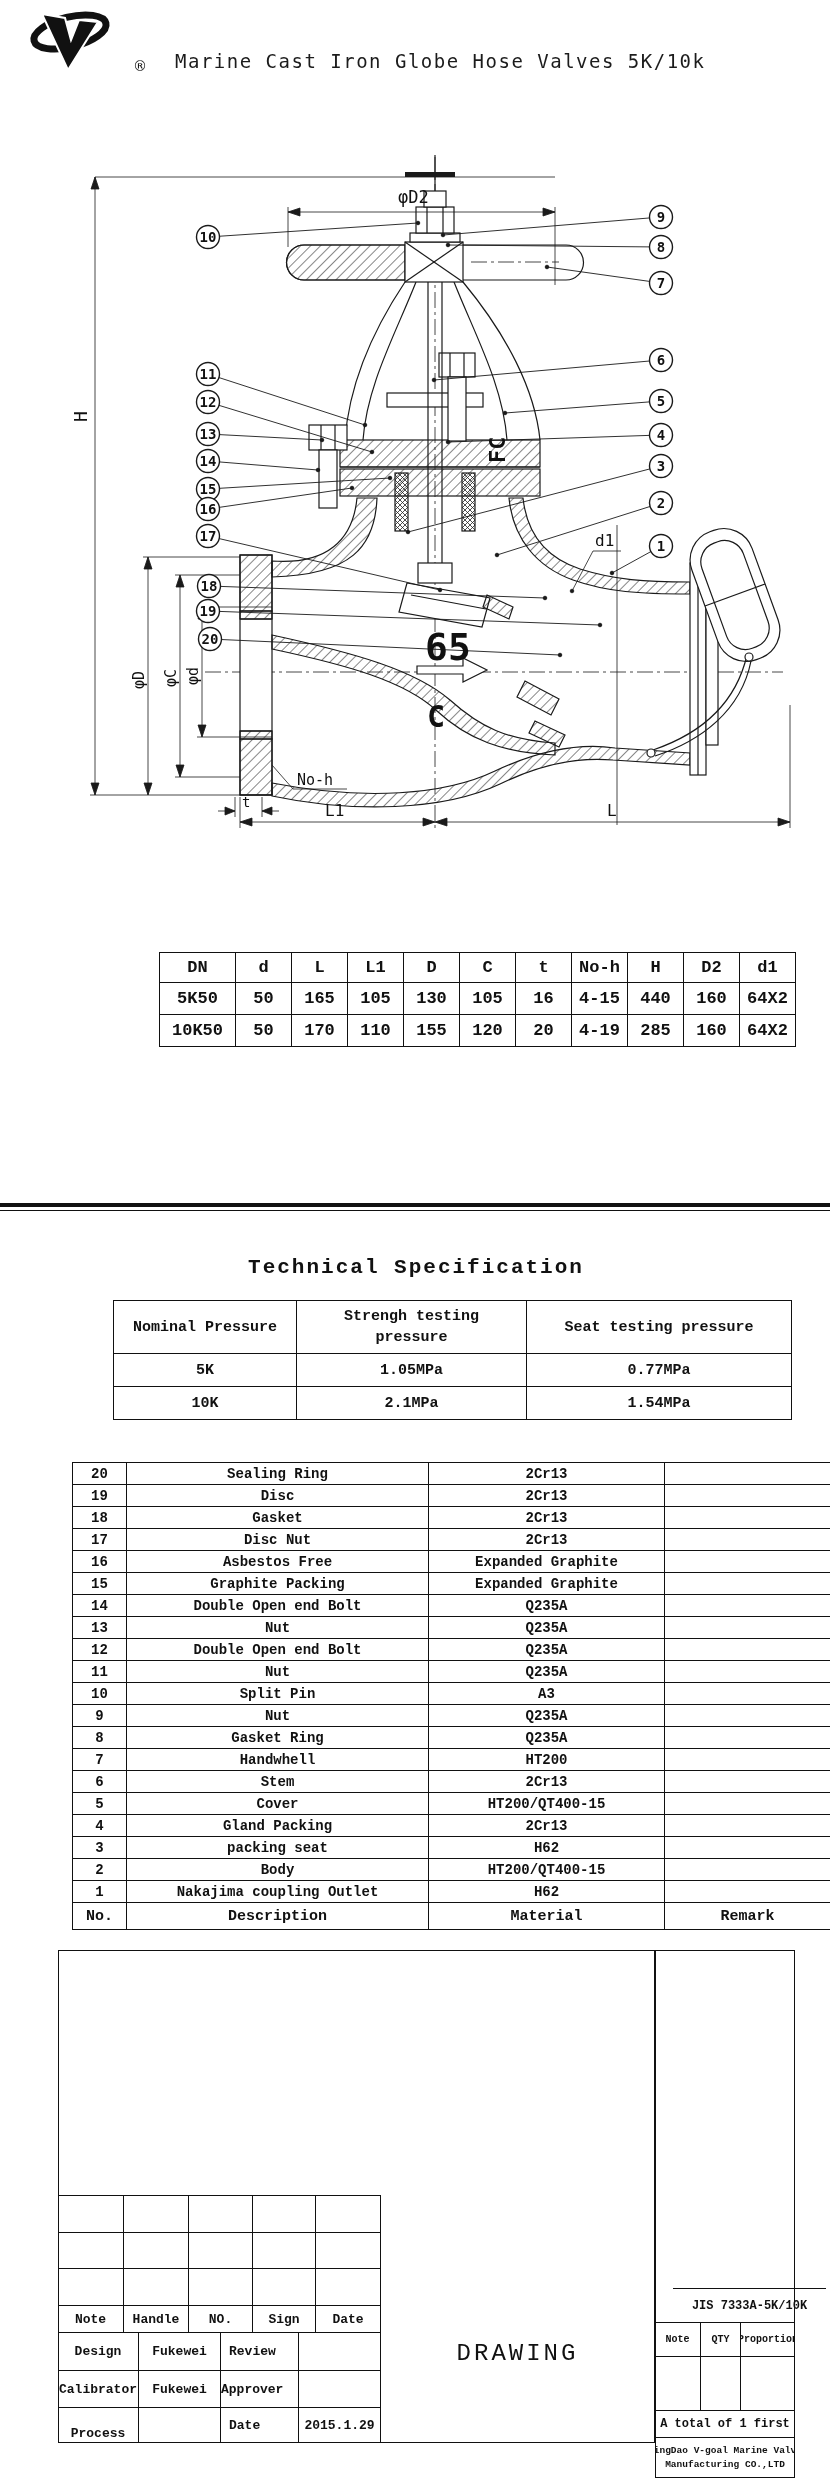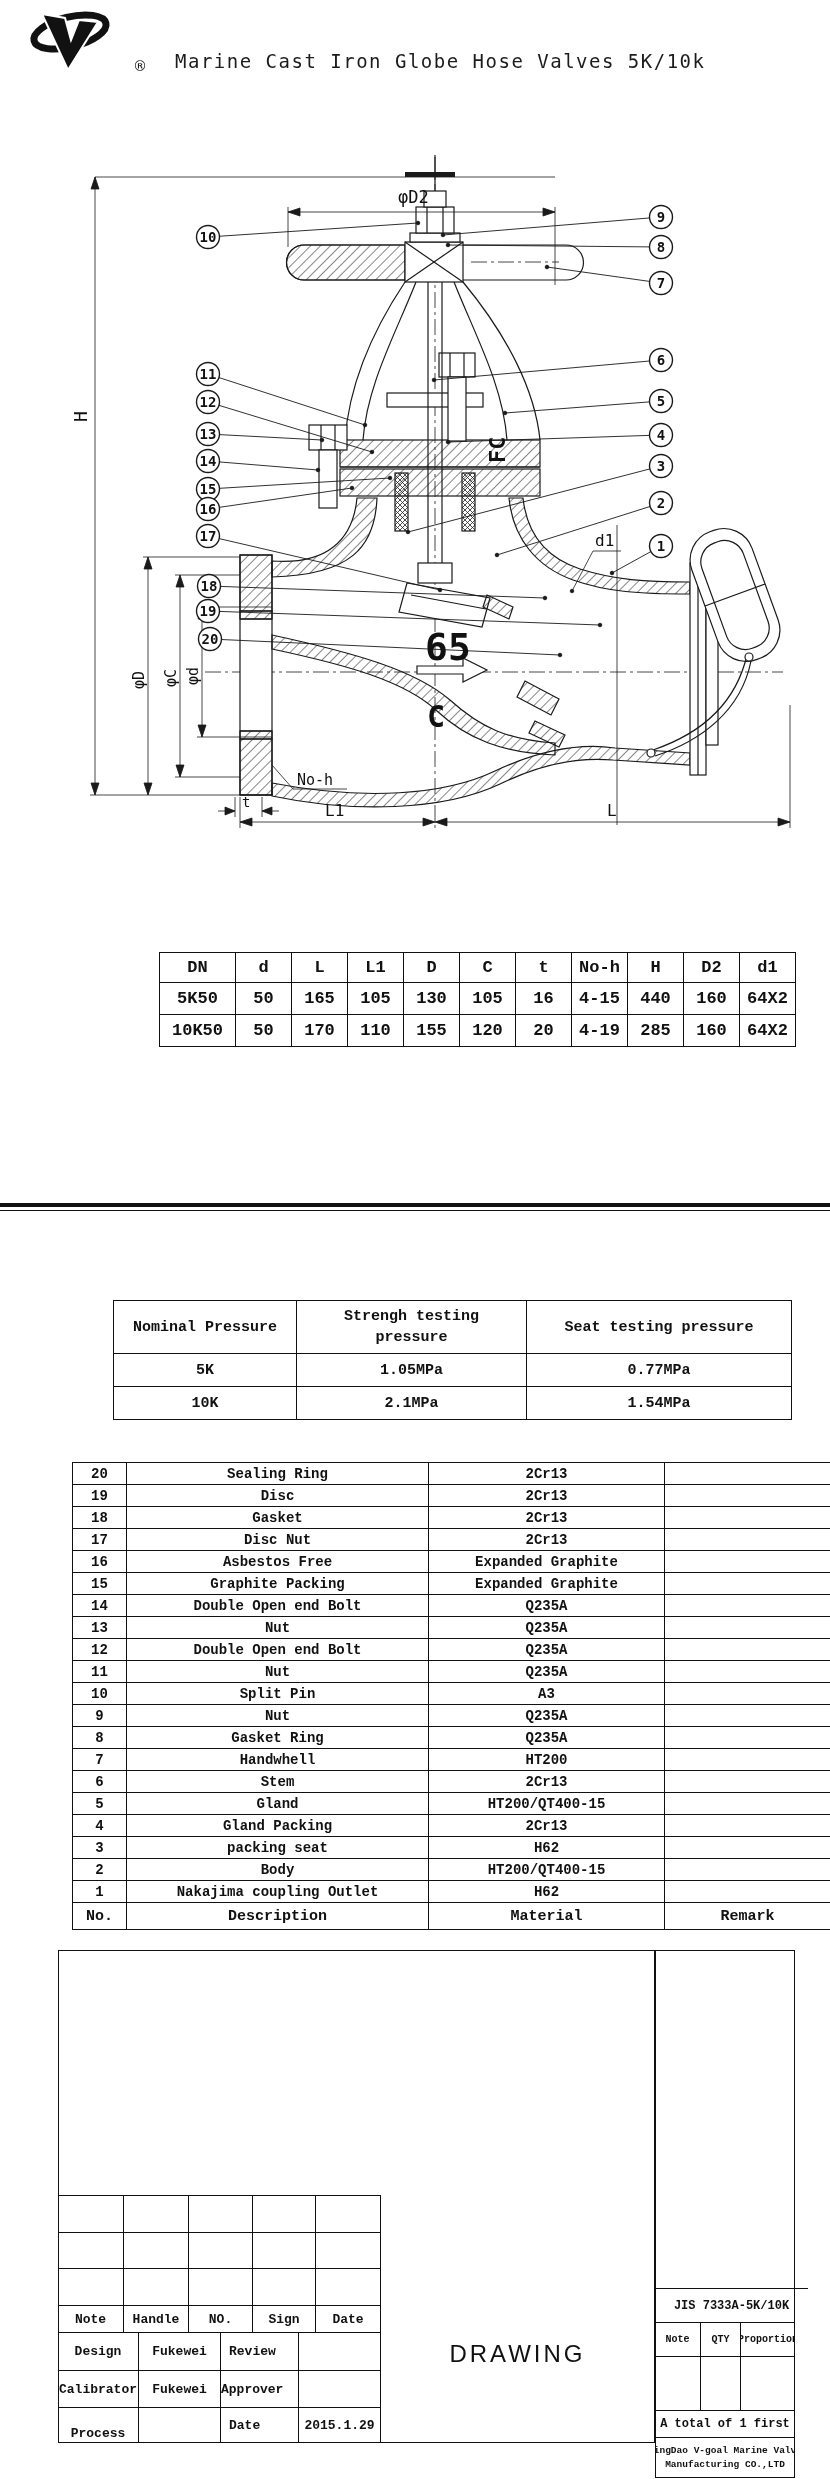--- a/index.html
+++ b/index.html
@@ -30,21 +30,21 @@
   .parts-table .pfoot td{height:26px;font-size:15px;}
   .rule{position:absolute;left:0;width:830px;background:#111;}
   
   .tb{position:absolute;left:58px;top:1950px;width:737px;height:528px;font-size:13px;}
   .tb .box{position:absolute;border:1.5px solid #111;box-sizing:border-box;}
   .tb .cell{position:absolute;border-left:1px solid #111;border-top:1px solid #111;
             box-sizing:border-box;display:flex;align-items:center;justify-content:center;
             font-weight:600;white-space:nowrap;overflow:hidden;}
   .tb .nob{border-left:none;}
   .tb .drawing-word{position:absolute;left:322px;width:275px;top:390px;text-align:center;
-            font-family:Liberation Sans, sans-serif;font-size:24px;letter-spacing:3px;font-weight:400;}
+            font-family:Liberation Mono, monospace;font-size:24px;letter-spacing:3px;font-weight:400;}
 </style>
 </head>
 <body>
 
 <div class="page">
 
   <div class="hdr-logo">
     <svg width="86" height="66" viewBox="0 0 86 66">
       <ellipse cx="42" cy="24" rx="37" ry="15" fill="none" stroke="#111" stroke-width="7" transform="rotate(-14 42 24)"></ellipse>
       <path d="M14,6 L37,10 L43,32 L51,12 L70,14 L40,62 Z" fill="#111" stroke="#fff" stroke-width="2"></path>
@@ -401,20 +401,21 @@
           <td>285</td>
           <td>160</td>
           <td>64X2</td>
         </tr>
       </tbody>
   </table>
 
   <div class="rule" style="top:1203px;height:4px"></div>
   <div class="rule" style="top:1210px;height:1px"></div>
 
+  <div class="spec-title">Technical Specification</div>
   <table class="spec-table">
     <colgroup>
         <col style="width:183px">
         <col style="width:230px">
         <col style="width:265px">
       </colgroup>
     <thead>
       <tr>
         <th>Nominal Pressure</th>
         <th>Strengh testing
@@ -529,21 +530,21 @@
           <td></td>
         </tr>
         <tr>
           <td>6</td>
           <td>Stem</td>
           <td>2Cr13</td>
           <td></td>
         </tr>
         <tr>
           <td>5</td>
-          <td>Gland</td>
+          <td>Cover</td>
           <td>HT200/QT400-15</td>
           <td></td>
         </tr>
         <tr>
           <td>4</td>
           <td>Gland Packing</td>
           <td>2Cr13</td>
           <td></td>
         </tr>
         <tr>
@@ -611,21 +612,21 @@
     <div class="cell" style="left:240px;top:420px;width:82px;height:37px"></div>
     <div class="cell nob" style="left:0;top:457px;width:80px;height:52px">Process</div>
     <div class="cell" style="left:80px;top:457px;width:82px;height:36px"></div>
     <div class="cell" style="left:162px;top:457px;width:78px;height:36px;justify-content:flex-start;padding-left:8px">Date</div>
     <div class="cell" style="left:240px;top:457px;width:82px;height:36px">2015.1.29</div>
 
     <div style="position:absolute;left:322px;top:245px;width:1px;height:248px;background:#111"></div>
 
     <div class="drawing-word">DRAWING</div>
 
-    <div class="cell nob" style="left:597px;top:338px;width:153px;height:34px;font-size:12px">JIS 7333A-5K/10K</div>
+    <div class="cell nob" style="left:615px;top:338px;width:153px;height:34px;font-size:12px">JIS 7333A-5K/10K</div>
     <div class="cell nob" style="left:597px;top:372px;width:45px;height:34px;font-size:10px">Note</div>
     <div class="cell" style="left:642px;top:372px;width:40px;height:34px;font-size:10px">QTY</div>
     <div class="cell" style="left:682px;top:372px;width:55px;height:34px;font-size:10px">Proportion</div>
     <div class="cell nob" style="left:597px;top:406px;width:45px;height:54px"></div>
     <div class="cell" style="left:642px;top:406px;width:40px;height:54px"></div>
     <div class="cell" style="left:682px;top:406px;width:55px;height:54px"></div>
     <div class="cell nob" style="left:597px;top:460px;width:140px;height:27px;font-size:12px">A total of 1 first</div>
     <div class="cell nob" style="left:597px;top:487px;width:140px;height:41px;flex-direction:column;font-size:9.5px;font-weight:600;line-height:1.5">
       <span>QingDao V-goal Marine Valve</span>
       <span>Manufacturing CO.,LTD</span>

